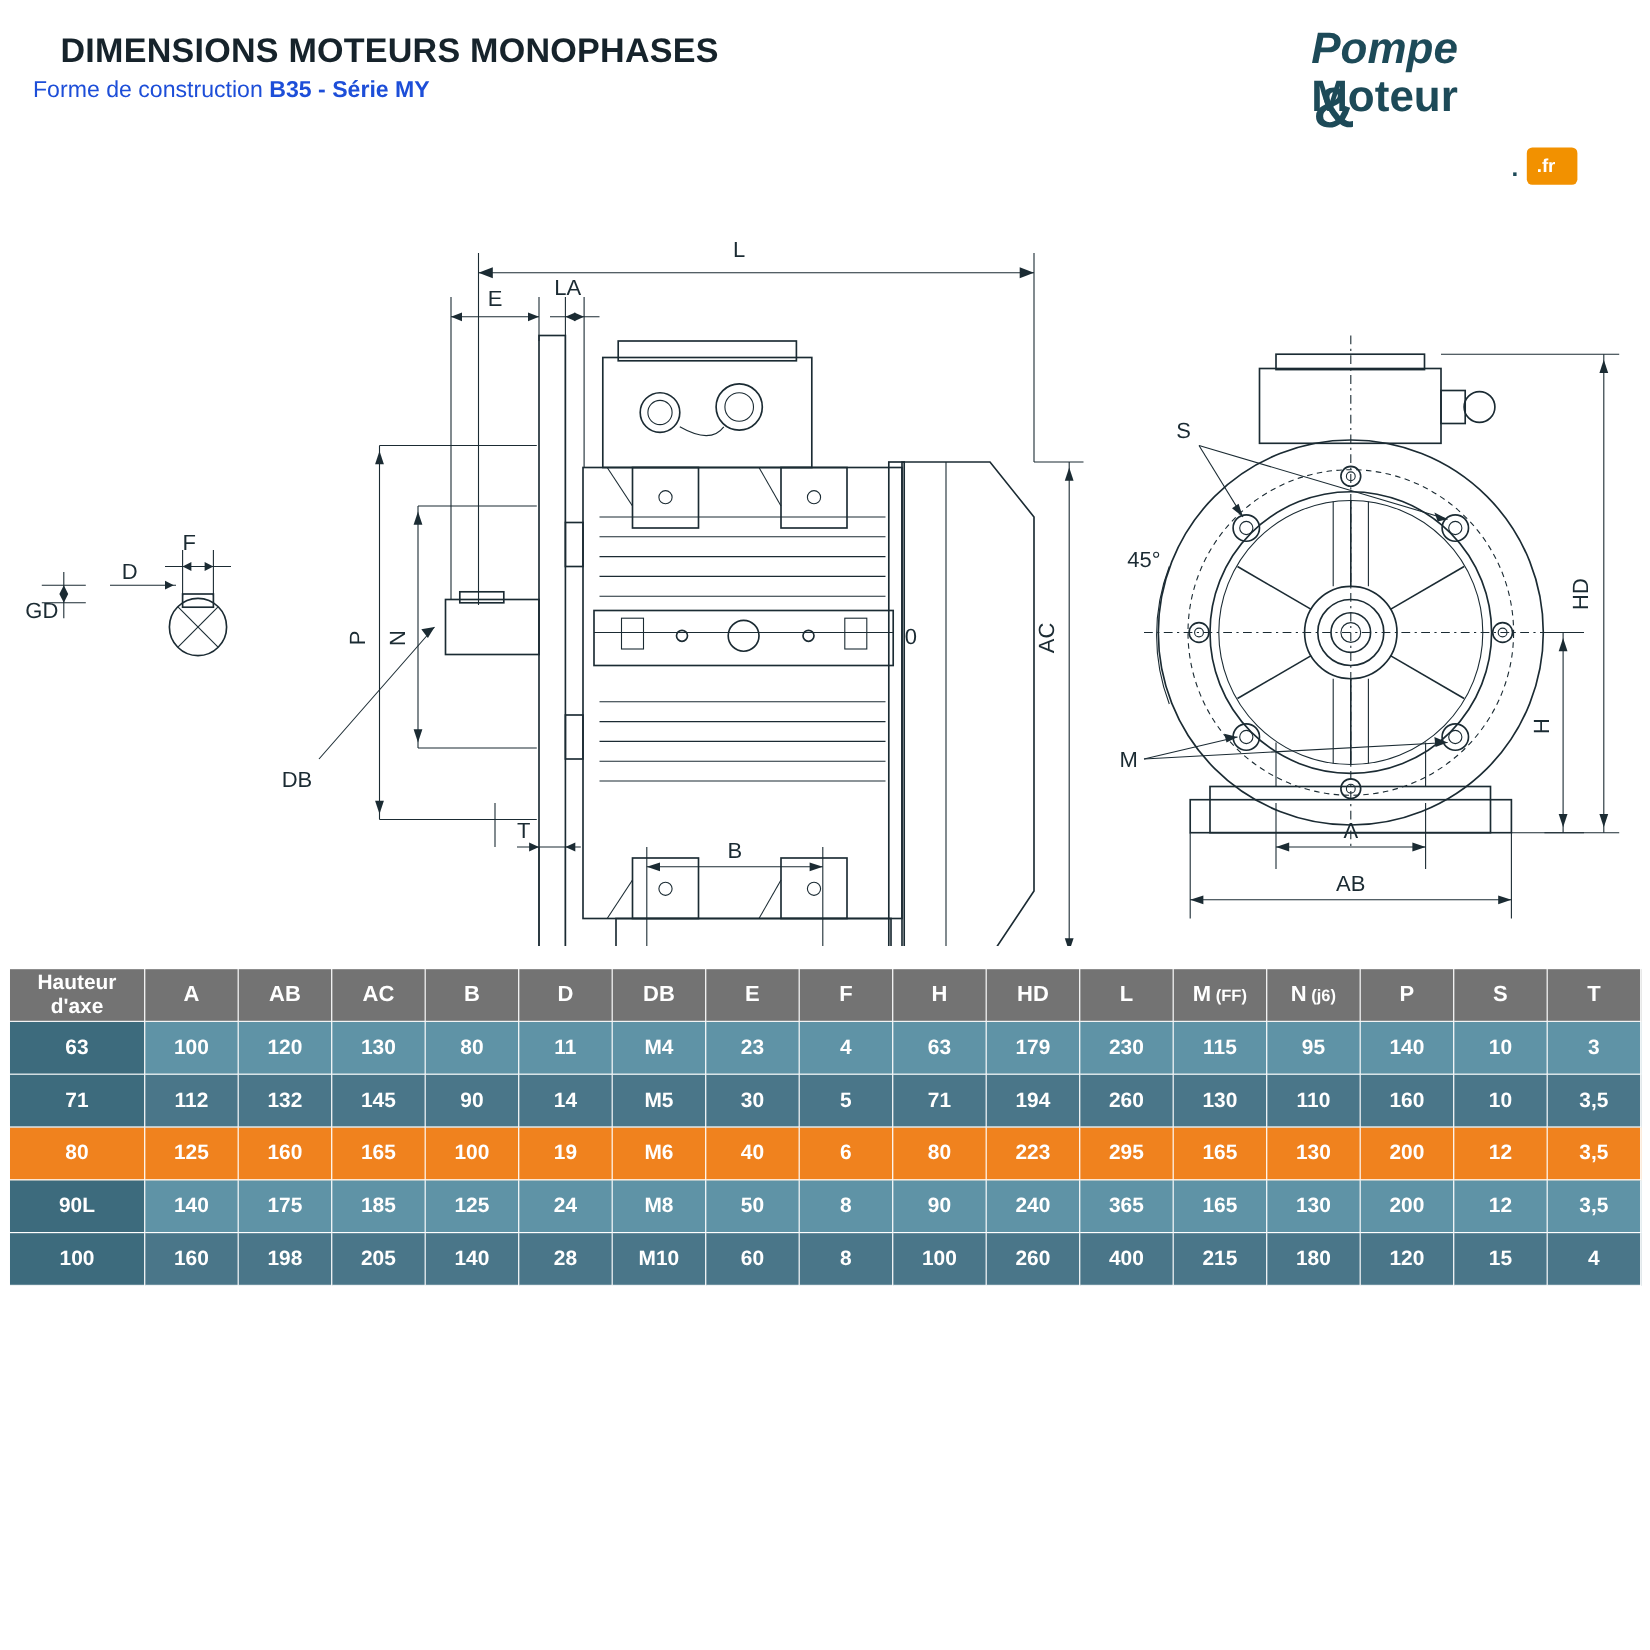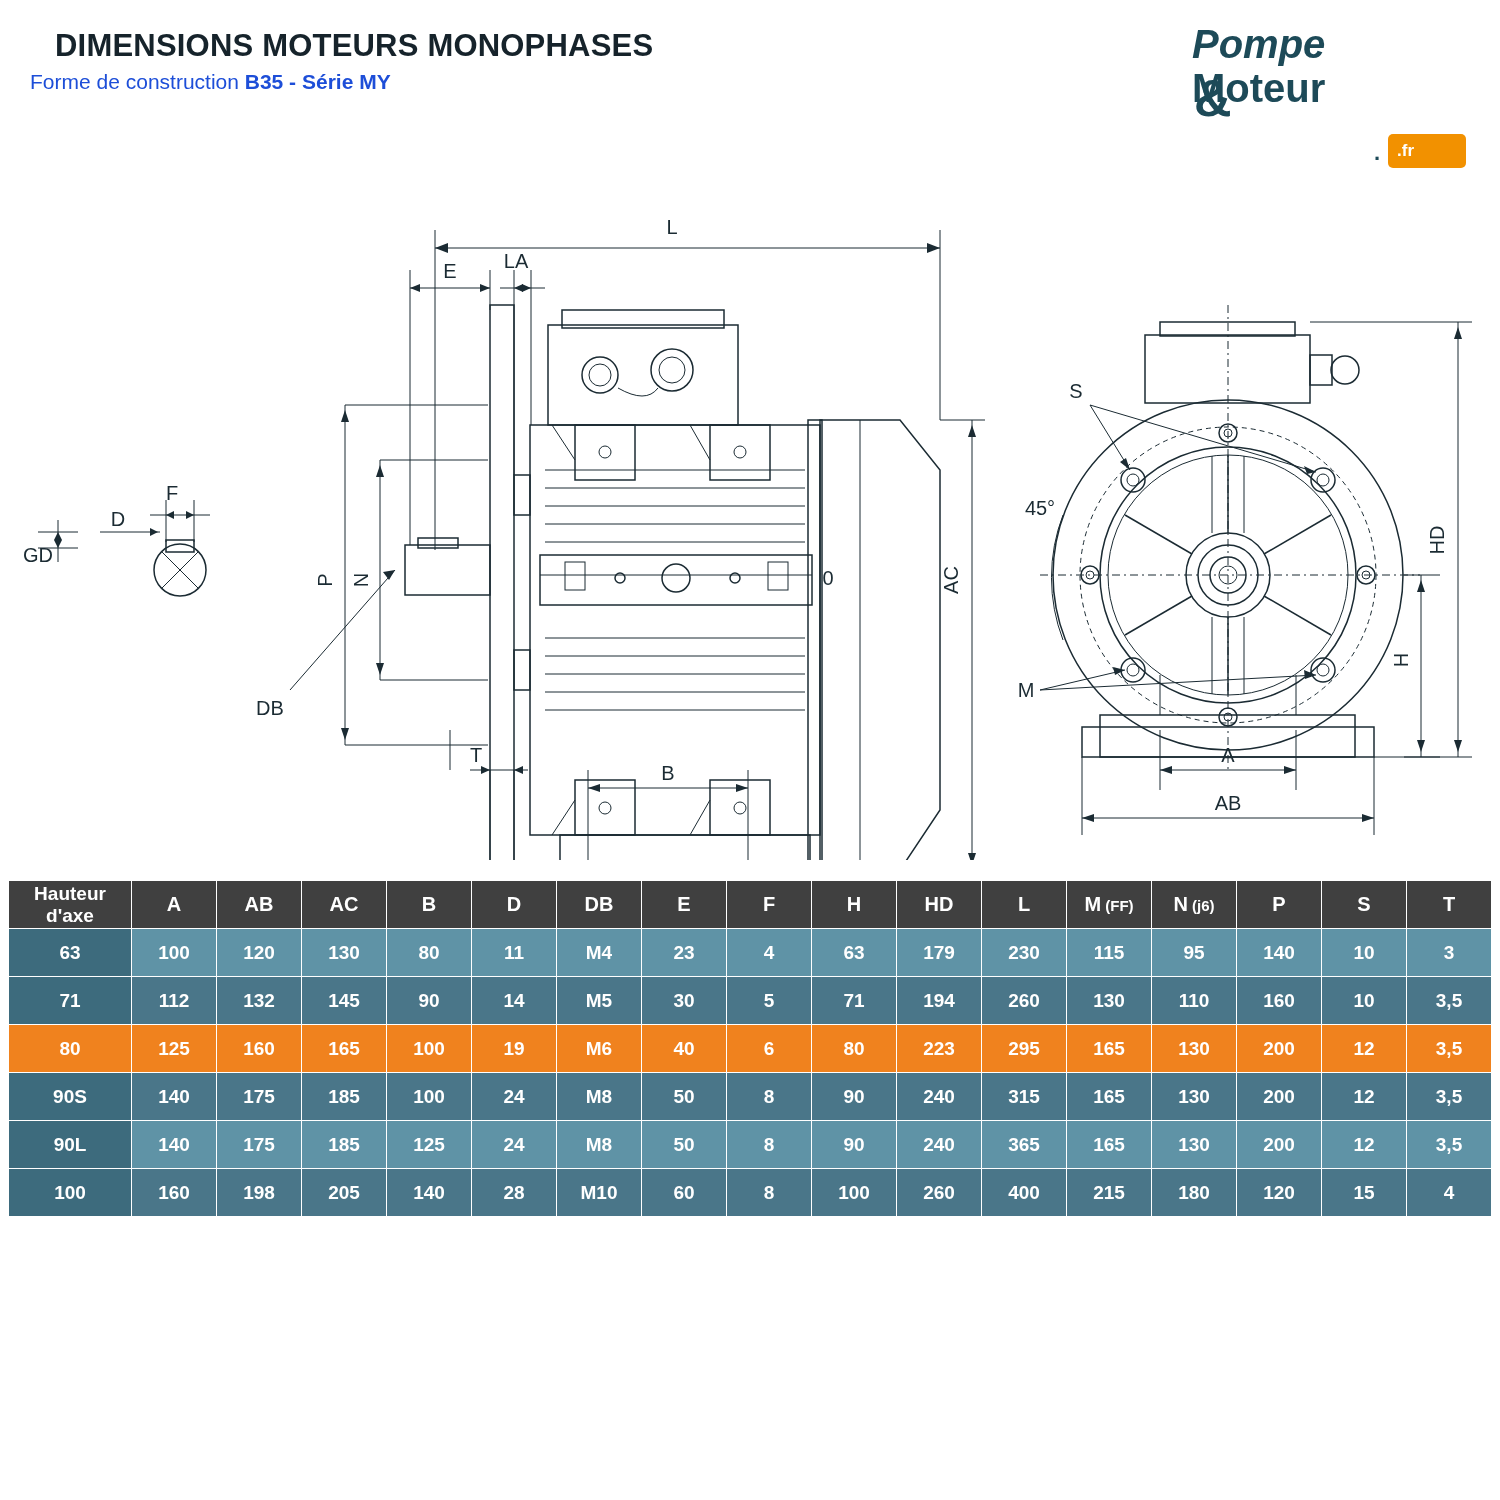--- a/index.html
+++ b/index.html
@@ -14,21 +14,21 @@
   
   #header{position:absolute;left:30px;top:28px;width:1000px;}
   #title{font-size:31px;font-weight:bold;letter-spacing:.2px;color:#16232b;margin-left:25px;}
   #subtitle{font-size:21px;font-weight:bold;color:#1d4ed8;margin-top:6px;}
   #subtitle .thin{font-weight:normal;}
   
   #logo{position:absolute;right:38px;top:22px;width:270px;height:140px;color:#1d4a58;}
   #logo .l1{font-size:40px;font-weight:bold;letter-spacing:0px;line-height:44px;font-style:italic;}
   #logo .l2{font-size:40px;font-weight:bold;line-height:44px;}
   #logo .amp{position:absolute;left:2px;top:46px;font-size:52px;font-weight:bold;}
-  #logo .fr{position:absolute;left:196px;top:112px;width:46px;height:34px;background:#f29100;border-radius:5px;padding-left:32px;}
+  #logo .fr{position:absolute;left:196px;top:112px;width:46px;height:34px;background:#f29100;border-radius:5px;}
   #logo .fr span{color:#fff;font-size:17px;font-weight:bold;position:absolute;left:9px;top:7px;}
   #logo .dot{position:absolute;left:182px;top:118px;font-size:22px;font-weight:bold;color:#1d4a58;}
   
   #drawing{position:absolute;left:0;top:170px;width:1500px;height:690px;}
   svg{display:block;}
   .ln{stroke:#1b2b33;stroke-width:1.5;fill:none;}
   .lnt{stroke:#1b2b33;stroke-width:1;fill:none;}
   .dash{stroke:#1b2b33;stroke-width:1;fill:none;stroke-dasharray:8 4 2 4;}
   .dash2{stroke:#1b2b33;stroke-width:1;fill:none;stroke-dasharray:5 4;}
   .dim{stroke:#1b2b33;stroke-width:1;fill:none;}
@@ -37,21 +37,21 @@
   #table-wrap{position:absolute;left:8px;top:880px;width:1484px;}
   table{border-collapse:collapse;width:1484px;table-layout:fixed;}
   th,td{
     border:1px solid #ffffff;
     text-align:center;
     font-size:19px;
     color:#ffffff;
     height:45px;
     font-weight:bold;
   }
-  thead th{background:#404040;font-size:20px;}
+  thead th{background:#737373;font-size:20px;}
   thead th.first{width:120px;font-size:19px;line-height:22px;}
   thead th span.sub{font-weight:bold;font-size:15px;}
   tbody td{font-weight:bold;}
   tr.dark td{background:#4a7689;}
   tr.light td{background:#5f93a6;}
   tr.hl td{background:#f0821e;}
   tbody td.first{background:#3d6b7d;}
   tr.hl td.first{background:#f0821e;}
 </style>
 </head>
@@ -408,39 +408,20 @@
           <td>6</td>
           <td>80</td>
           <td>223</td>
           <td>295</td>
           <td>165</td>
           <td>130</td>
           <td>200</td>
           <td>12</td>
           <td>3,5</td>
         </tr>
-        <tr class="dark">
-          <td class="first">90S</td>
-          <td>140</td>
-          <td>175</td>
-          <td>185</td>
-          <td>100</td>
-          <td>24</td>
-          <td>M8</td>
-          <td>50</td>
-          <td>8</td>
-          <td>90</td>
-          <td>240</td>
-          <td>315</td>
-          <td>165</td>
-          <td>130</td>
-          <td>200</td>
-          <td>12</td>
-          <td>3,5</td>
-        </tr>
         <tr class="light">
           <td class="first">90L</td>
           <td>140</td>
           <td>175</td>
           <td>185</td>
           <td>125</td>
           <td>24</td>
           <td>M8</td>
           <td>50</td>
           <td>8</td>

